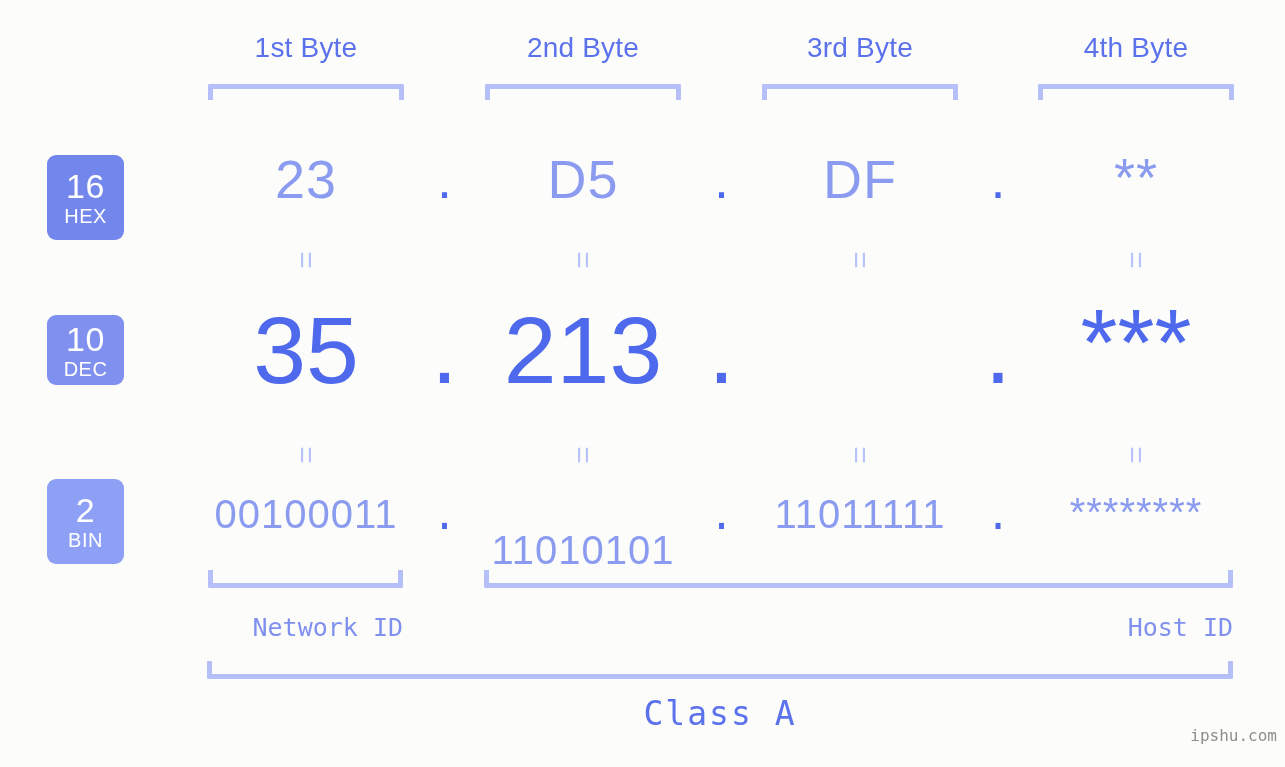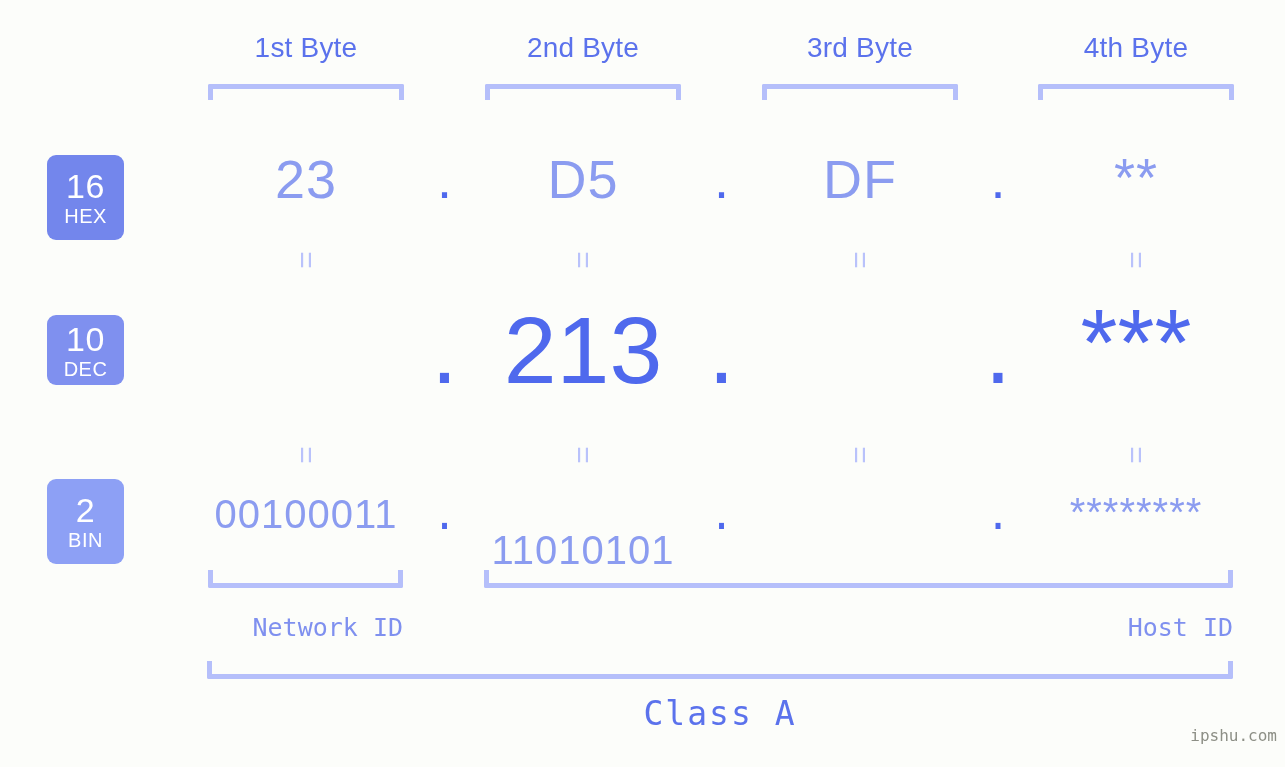--- a/index.html
+++ b/index.html
@@ -193,40 +193,42 @@
   <div class="eq" style="left:295px; top:245px;">=</div>
   <div class="eq" style="left:572px; top:245px;">=</div>
   <div class="eq" style="left:849px; top:245px;">=</div>
   <div class="eq" style="left:1125px; top:245px;">=</div>
 
   <div class="badge" id="badge-dec">
     <span class="num">10</span>
     <span class="sub">DEC</span>
   </div>
 
+  <div class="val dec-val" style="left:208px; width:196px;">35</div>
   <div class="dot dec-dot" style="left:404px; width:81px;">.</div>
   <div class="val dec-val" style="left:485px; width:196px;">213</div>
   <div class="dot dec-dot" style="left:681px; width:81px;">.</div>
   <div class="dot dec-dot" style="left:958px; width:80px;">.</div>
   <div class="val dec-val" style="left:1038px; width:196px; top:288px;">***</div>
 
   <div class="eq" style="left:295px; top:440px;">=</div>
   <div class="eq" style="left:572px; top:440px;">=</div>
   <div class="eq" style="left:849px; top:440px;">=</div>
   <div class="eq" style="left:1125px; top:440px;">=</div>
 
   <div class="badge" id="badge-bin">
     <span class="num">2</span>
     <span class="sub">BIN</span>
   </div>
 
   <div class="val bin-val" style="left:202px; width:208px;">00100011</div>
   <div class="dot bin-dot" style="left:404px; width:81px;">.</div>
   <div class="val bin-val" style="left:479px; width:208px;margin-top:36px;">11010101</div>
   <div class="dot bin-dot" style="left:681px; width:81px;">.</div>
+  <div class="val bin-val" style="left:756px; width:208px;">11011111</div>
   <div class="dot bin-dot" style="left:958px; width:80px;">.</div>
   <div class="val bin-val" style="left:1032px; width:208px; top:490px;">********</div>
 
   <div class="bracket-up" style="left:208px; top:570px; width:195px;"></div>
   <div class="bracket-up" style="left:484px; top:570px; width:749px;"></div>
 
   <div class="id-label" style="left:208px; top:613px; width:195px;">Network ID</div>
   <div class="id-label" style="left:484px; top:613px; width:749px;">Host ID</div>
 
   <div class="bracket-up" style="left:207px; top:661px; width:1026px;"></div>

